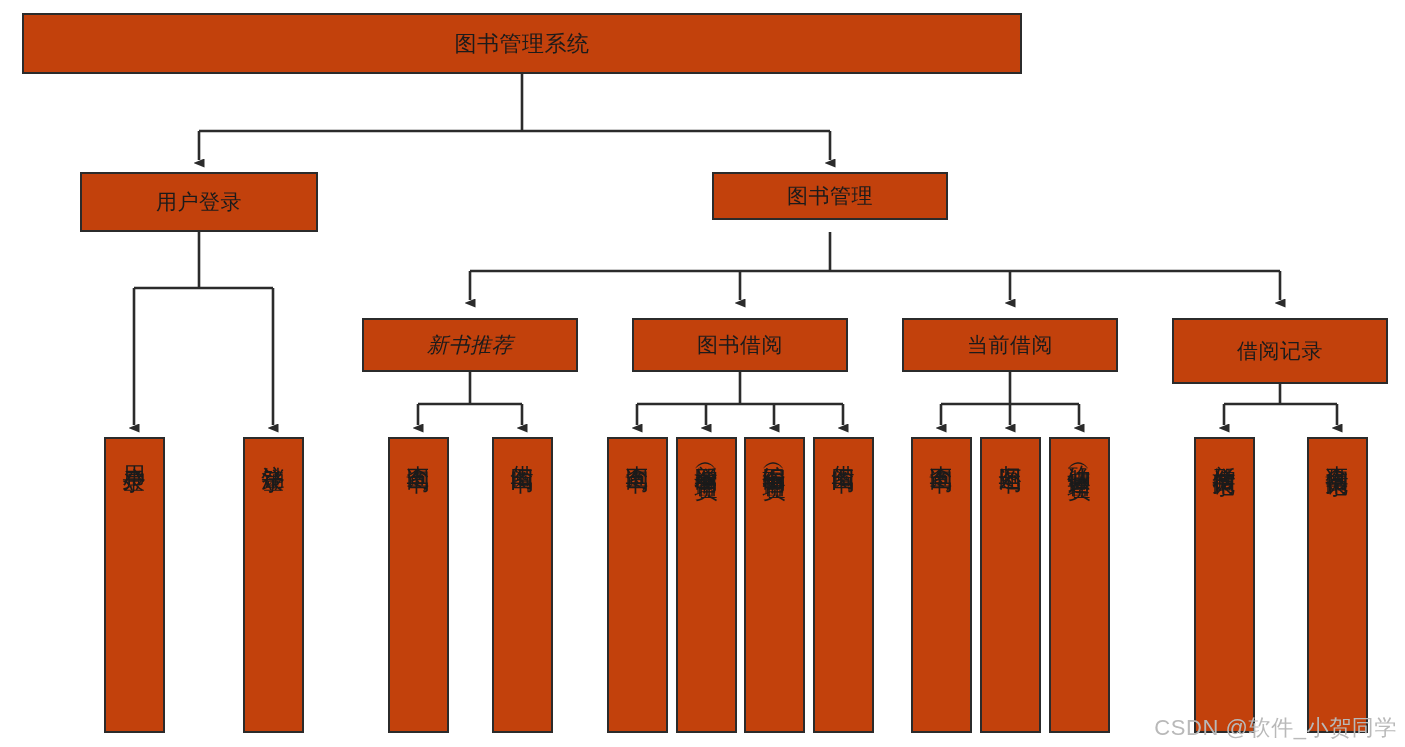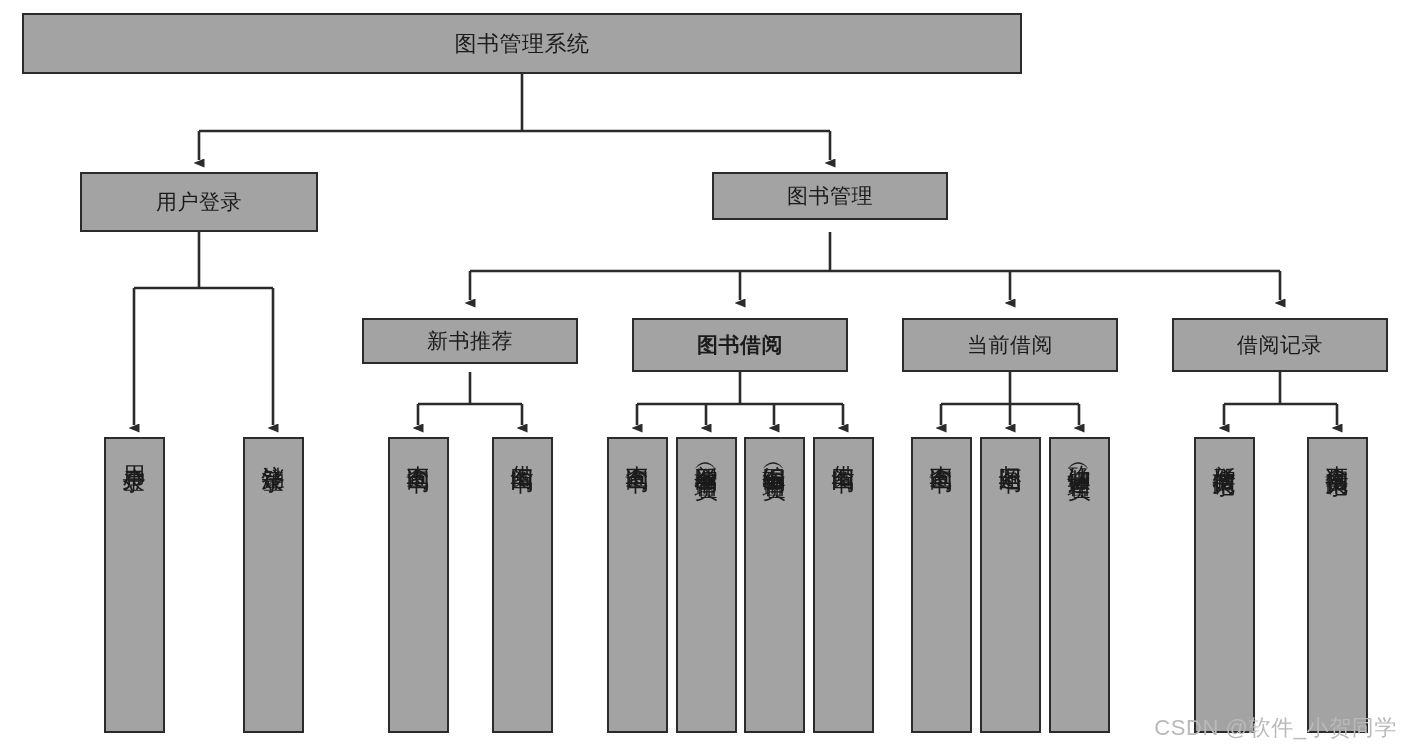--- a/index.html
+++ b/index.html
@@ -23,21 +23,21 @@
     left: 0;
     top: 0;
     width: 1405px;
     height: 747px;
     pointer-events: none;
   }
   .node {
     position: absolute;
     box-sizing: border-box;
     border: 2px solid #2b2b2b;
-    background: #a3a3a3;
+    background: #c2410c;
     display: flex;
     align-items: center;
     justify-content: center;
     color: #1b1b1b;
   }
   .node-label {
     display: block;
     text-align: center;
     line-height: 1.18;
     letter-spacing: 0.5px;
@@ -135,33 +135,33 @@
   </div>
 
   <div class="node h-node" style="left:80px; top:172px; width:238px; height:60px;">
     <span class="node-label">用户登录</span>
   </div>
 
   <div class="node h-node" style="left:712px; top:172px; width:236px; height:48px;">
     <span class="node-label">图书管理</span>
   </div>
 
-  <div class="node h-node" style="left:362px; top:318px; width:216px; height:46px;">
+  <div class="node h-node" style="left:362px; top:318px; width:216px; height:54px;font-style:italic;">
     <span class="node-label">新书推荐</span>
   </div>
 
-  <div class="node h-node" style="left:632px; top:318px; width:216px; height:54px;font-weight:bold;">
+  <div class="node h-node" style="left:632px; top:318px; width:216px; height:54px;">
     <span class="node-label">图书借阅</span>
   </div>
 
   <div class="node h-node" style="left:902px; top:318px; width:216px; height:54px;">
     <span class="node-label">当前借阅</span>
   </div>
 
-  <div class="node h-node" style="left:1172px; top:318px; width:216px; height:54px;">
+  <div class="node h-node" style="left:1172px; top:318px; width:216px; height:66px;">
     <span class="node-label">借阅记录</span>
   </div>
 
   <div class="node v-node" style="left:104px; top:437px; width:61px; height:296px;">
     <span class="node-label">用户登录</span>
   </div>
 
   <div class="node v-node" style="left:243px; top:437px; width:61px; height:296px;">
     <span class="node-label">注销登录</span>
   </div>

